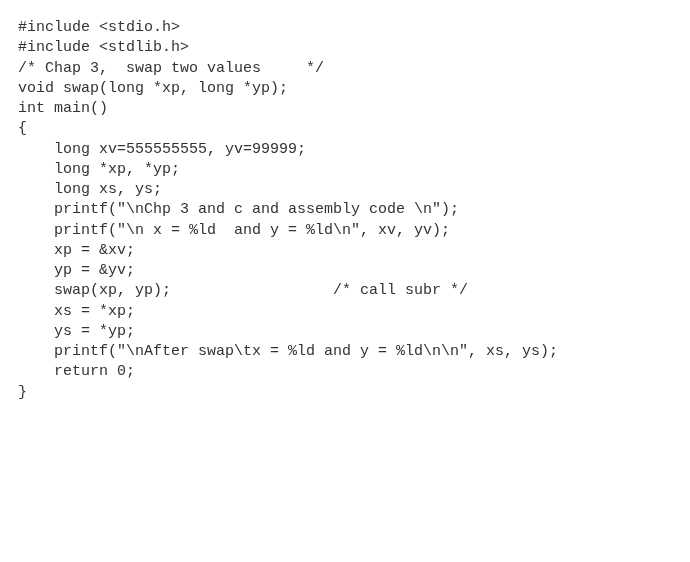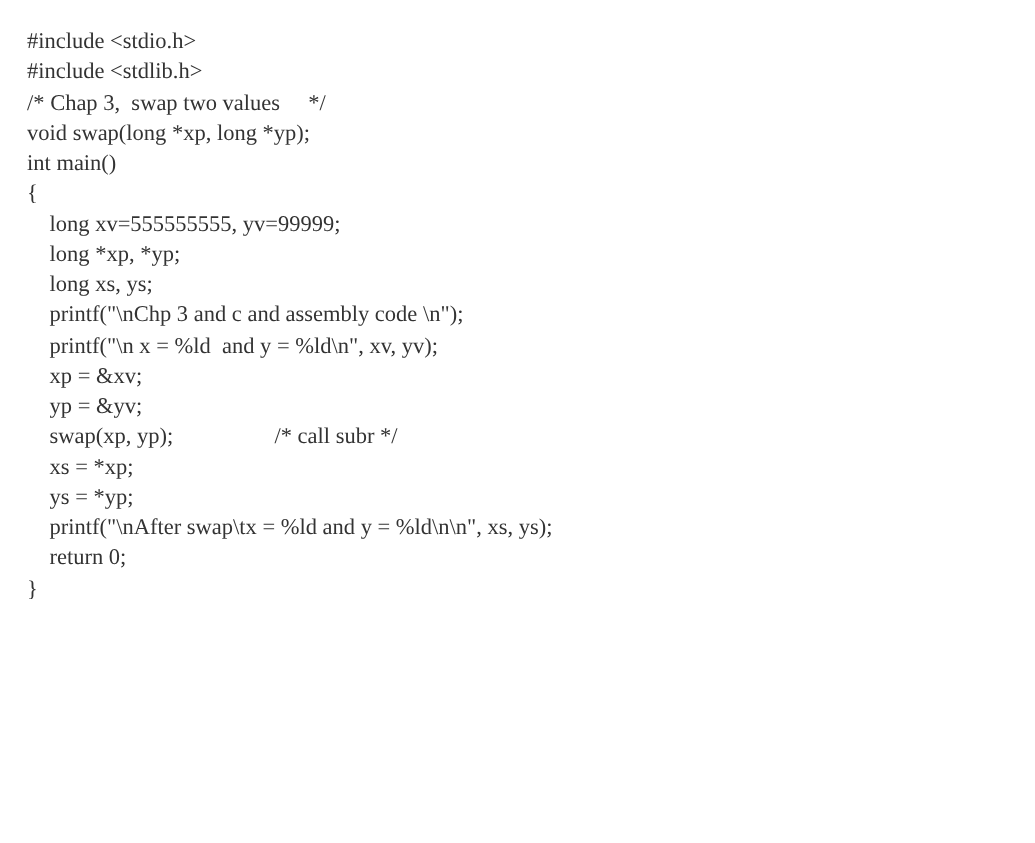--- a/index.html
+++ b/index.html
@@ -9,21 +9,21 @@
       font-size: 15px;
       line-height: 1.35;
       color: #333;
       background: #fff;
       width: 690px;
       height: 562px;
       box-sizing: border-box;
     }
     pre {
       margin: 0;
-      font-family: Liberation Serif, serif;
+      font-family: Liberation Mono, monospace;
       white-space: pre;
     }
     .line {
       display: block;
     }
   </style>
 </head>
 <body>
 
 <pre><span class="line">#include &lt;stdio.h&gt;</span><span class="line">#include &lt;stdlib.h&gt;</span><span class="line">/* Chap 3,  swap two values     */</span><span class="line"></span><span class="line"></span><span class="line">void swap(long *xp, long *yp);</span><span class="line"></span><span class="line">int main()</span><span class="line">{</span><span class="line">    long xv=555555555, yv=99999;</span><span class="line">    long *xp, *yp;</span><span class="line">    long xs, ys;</span><span class="line"></span><span class="line">    printf("\nChp 3 and c and assembly code \n");</span><span class="line">    printf("\n x = %ld  and y = %ld\n", xv, yv);</span><span class="line"></span><span class="line">    xp = &amp;xv;</span><span class="line">    yp = &amp;yv;</span><span class="line"></span><span class="line">    swap(xp, yp);                  /* call subr */</span><span class="line">    xs = *xp;</span><span class="line">    ys = *yp;</span><span class="line"></span><span class="line">    printf("\nAfter swap\tx = %ld and y = %ld\n\n", xs, ys);</span><span class="line">    return 0;</span><span class="line">}</span></pre>

